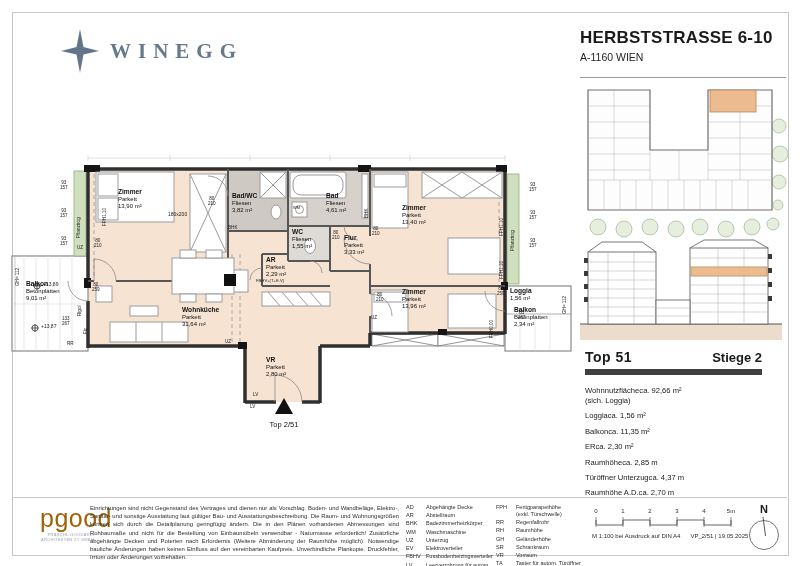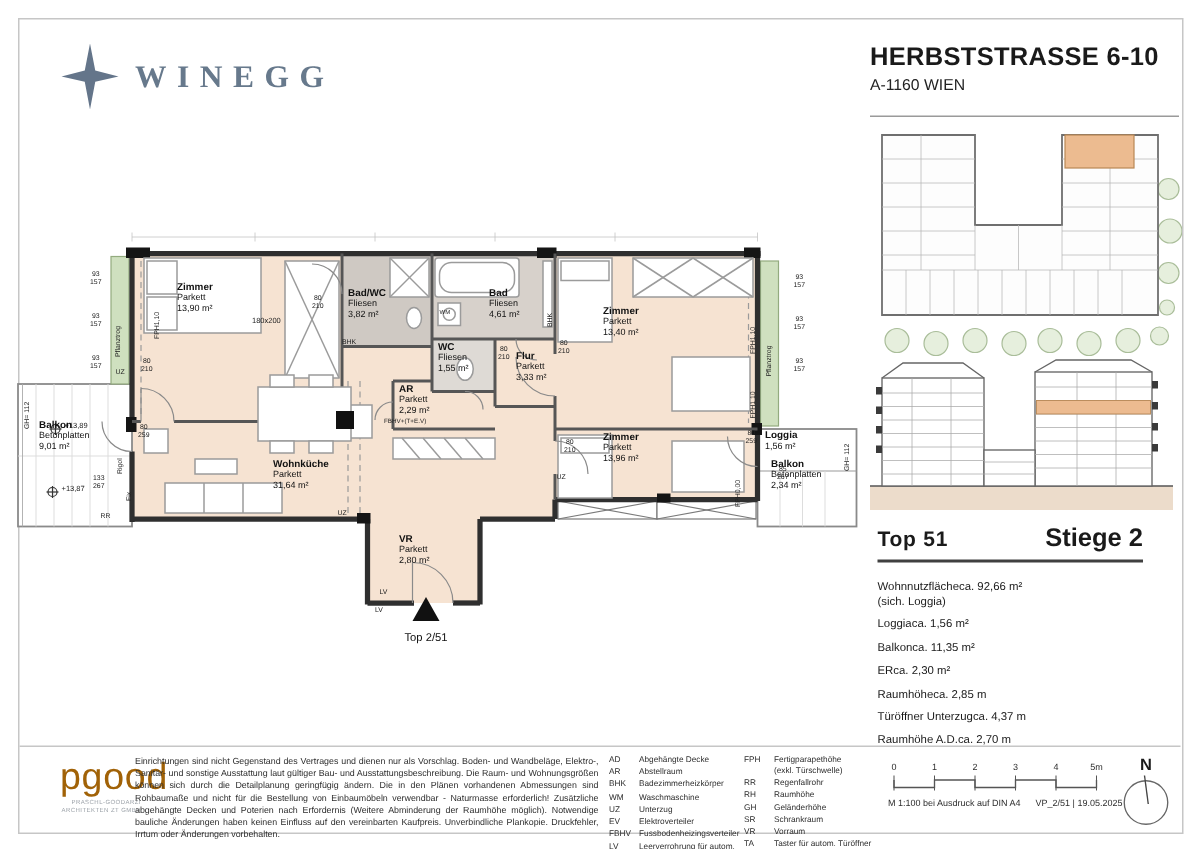--- a/index.html
+++ b/index.html
@@ -1,40 +1,40 @@
 <!DOCTYPE html>
 <html><head>
 <meta charset="utf-8">
 <style>
   html,body{margin:0;padding:0;}
   body{width:800px;height:566px;position:relative;background:#fff;
        font-family:"Liberation Sans",sans-serif;color:#1a1a1a;overflow:hidden;}
   .frame{position:absolute;left:12px;top:12px;width:775px;height:542px;border:1px solid #c6c6c6;}
   
-  .brand{position:absolute;left:40px;top:28px;display:flex;align-items:center;}
+  .brand{position:absolute;left:60px;top:28px;display:flex;align-items:center;}
   .brand-word{font-family:"Liberation Serif",serif;font-size:21px;font-weight:bold;
               letter-spacing:7px;color:#67798c;margin-left:10px;}
   .proj{position:absolute;left:580px;top:28px;width:208px;}
   .proj-title{font-size:17px;font-weight:bold;letter-spacing:.2px;}
   .proj-sub{font-size:10.5px;margin-top:3px;color:#222;}
   .proj-rule{position:absolute;left:580px;top:77px;width:206px;height:1px;background:#9a9a9a;}
   
   #plan-wrap{position:absolute;left:10px;top:146px;width:566px;height:296px;}
   #plan-overlay{position:absolute;left:0;top:0;width:566px;height:296px;}
   .room-label{position:absolute;font-size:6px;line-height:1.18;color:#111;white-space:nowrap;}
   .room-label .rn{font-size:6.6px;font-weight:bold;}
   .anno{position:absolute;font-size:4.6px;line-height:1.15;color:#222;white-space:pre-line;text-align:center;}
   .anno.rot{transform:rotate(-90deg);transform-origin:left top;white-space:nowrap;text-align:left;}
   .entr{position:absolute;font-size:7.5px;color:#111;text-align:center;width:48px;}
   
   #unit{position:absolute;left:585px;top:349px;width:177px;}
-  .unit-head{display:flex;justify-content:space-between;align-items:center;
-             border-bottom:2px solid #404040;padding-bottom:4px;}
+  .unit-head{display:flex;justify-content:space-between;align-items:flex-end;
+             border-bottom:6px solid #404040;padding-bottom:4px;}
   .unit-top{font-size:14px;font-weight:bold;letter-spacing:.5px;}
-  .unit-stair{font-size:17px;font-weight:bold;}
+  .unit-stair{font-size:13px;font-weight:bold;}
   .unit-floor{display:flex;justify-content:space-between;font-size:11px;margin-top:6px;letter-spacing:.2px;}
   #unit-rows{margin-top:11px;}
   .urow{display:flex;font-size:7.6px;margin-bottom:6.4px;}
   .urow .sub{font-size:7.6px;color:#222;margin-top:1px;}
   .urow .uval{white-space:nowrap;}
   
   .foot-rule{position:absolute;left:13px;top:497px;width:774px;height:1px;background:#c6c6c6;}
   #pgood{position:absolute;left:20px;top:506px;width:74px;}
   .pgood-word{font-size:25px;font-weight:normal;color:#a16207;letter-spacing:.5px;line-height:1;margin-left:20px;}
   .pgood-sub{font-size:4px;color:#9ba1a8;text-align:right;line-height:1.25;letter-spacing:.3px;margin-top:1px;}

